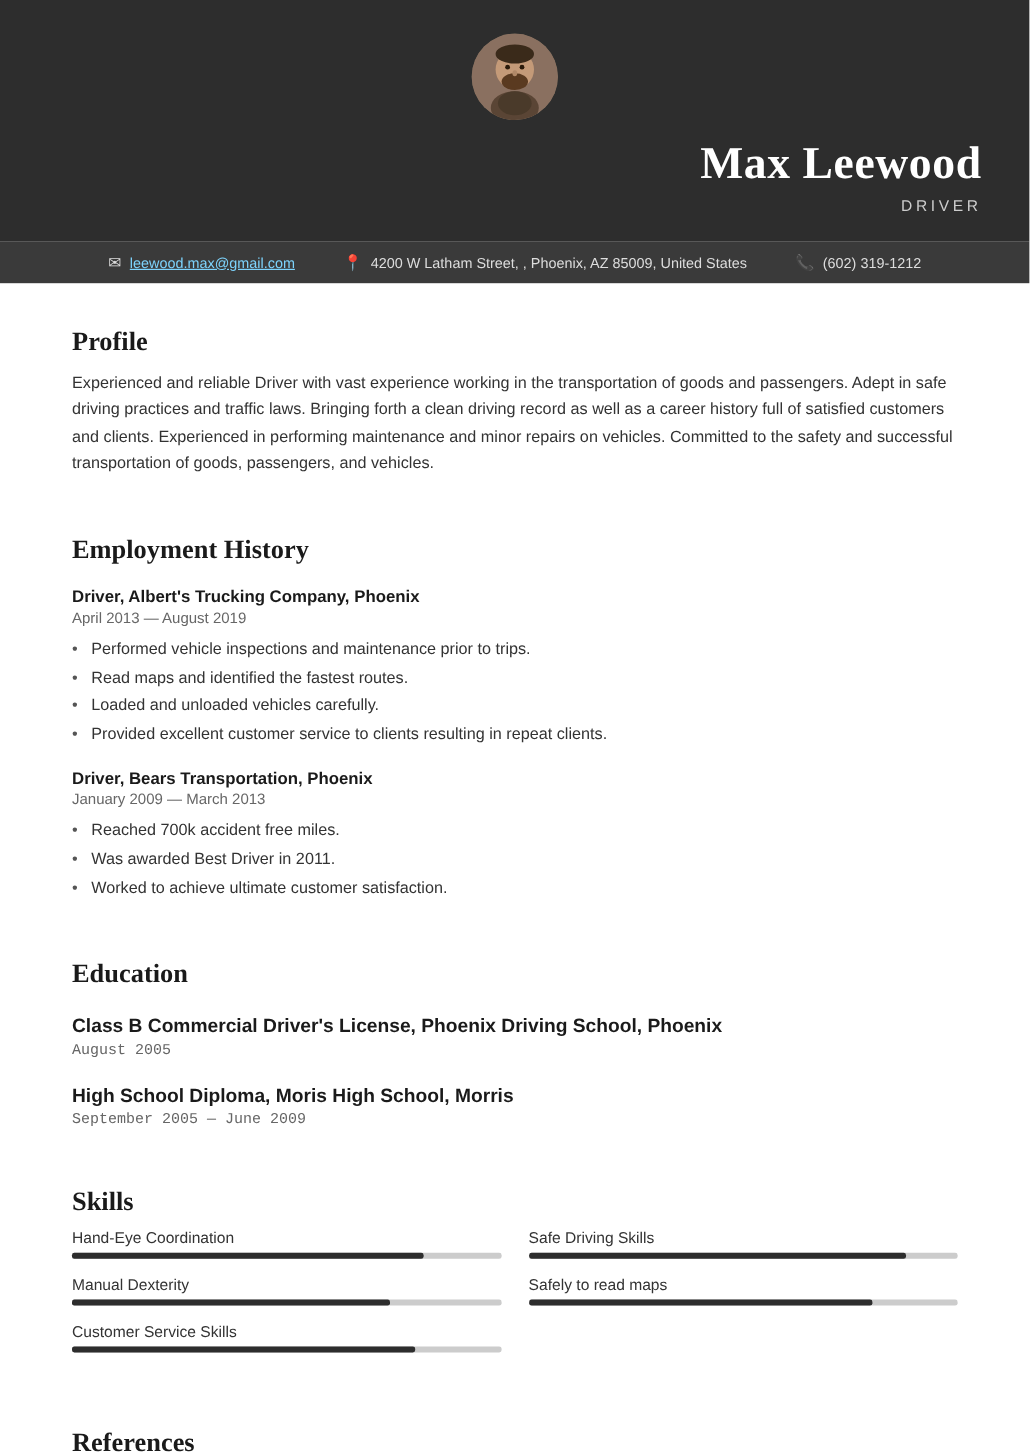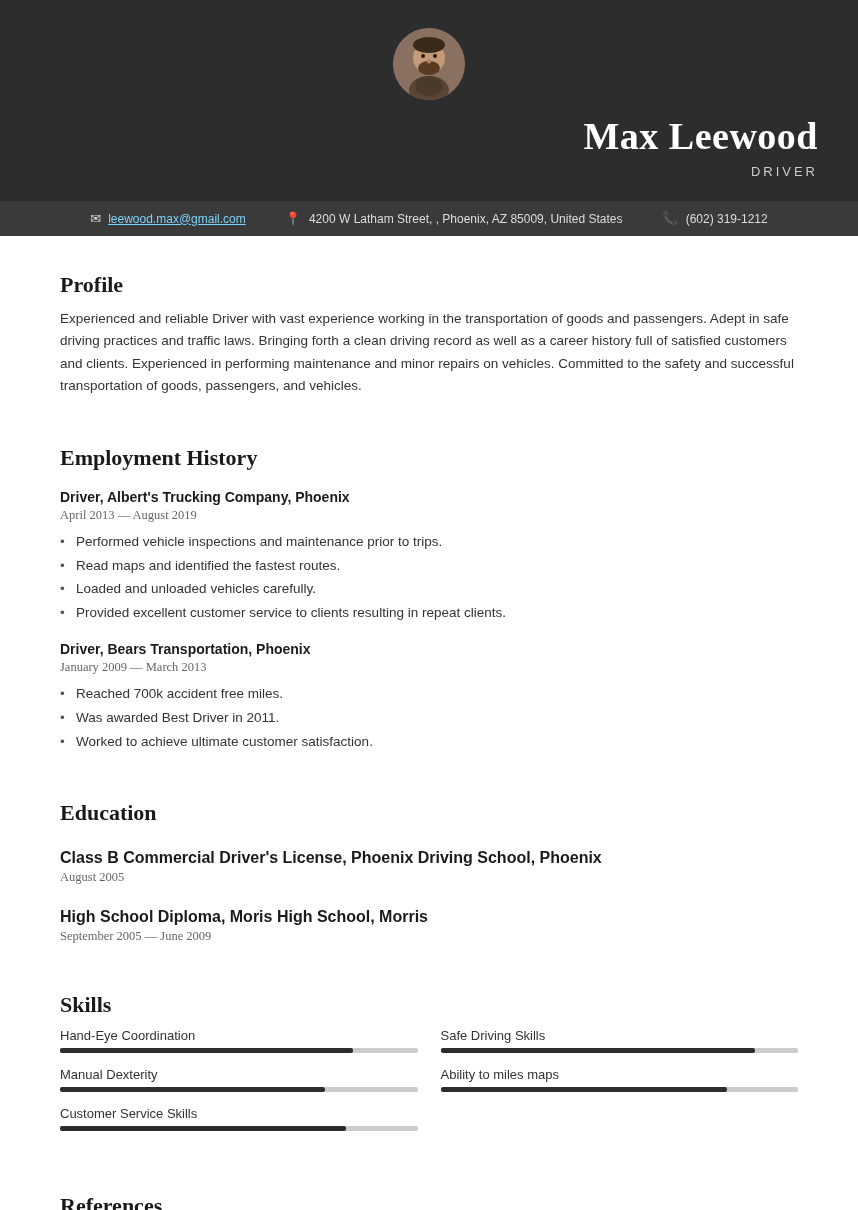--- a/index.html
+++ b/index.html
@@ -103,21 +103,21 @@
       font-weight: 700;
       color: #1a1a1a;
       margin-top: 18px;
       margin-bottom: 3px;
       font-family: Arial, sans-serif;
     }
     .job-dates {
       font-size: 12.5px;
       color: #666;
       margin-bottom: 8px;
-      font-family: Liberation Serif, serif;
+      font-family: Liberation Sans, sans-serif;
     }
     .job-bullets {
       list-style: none;
       padding: 0;
     }
     .job-bullets li {
       font-size: 13.5px;
       color: #333;
       font-family: Arial, sans-serif;
       line-height: 1.6;
@@ -137,21 +137,21 @@
       font-size: 16px;
       font-weight: 700;
       color: #1a1a1a;
       margin-top: 23px;
       margin-bottom: 3px;
       font-family: Arial, sans-serif;
     }
     .edu-dates {
       font-size: 12.5px;
       color: #666;
-      font-family: Liberation Serif, serif;
+      font-family: Liberation Mono, monospace;
     }
 
     
     .skills-grid {
       display: grid;
       grid-template-columns: 1fr 1fr;
       gap: 0 23px;
       margin-top: 8px;
     }
     .skill-item {
@@ -284,21 +284,21 @@
     </div>
       </div>
       <div>
         <div class="skill-item">
       <div class="skill-name">Safe Driving Skills</div>
       <div class="skill-bar-bg">
         <div class="skill-bar-fill" style="width:88%"></div>
       </div>
     </div>
         <div class="skill-item">
-      <div class="skill-name">Ability to miles maps</div>
+      <div class="skill-name">Safely to read maps</div>
       <div class="skill-bar-bg">
         <div class="skill-bar-fill" style="width:80%"></div>
       </div>
     </div>
       </div>
     </div>
 
   <h2 class="section-title">References</h2>
 
 </div>

